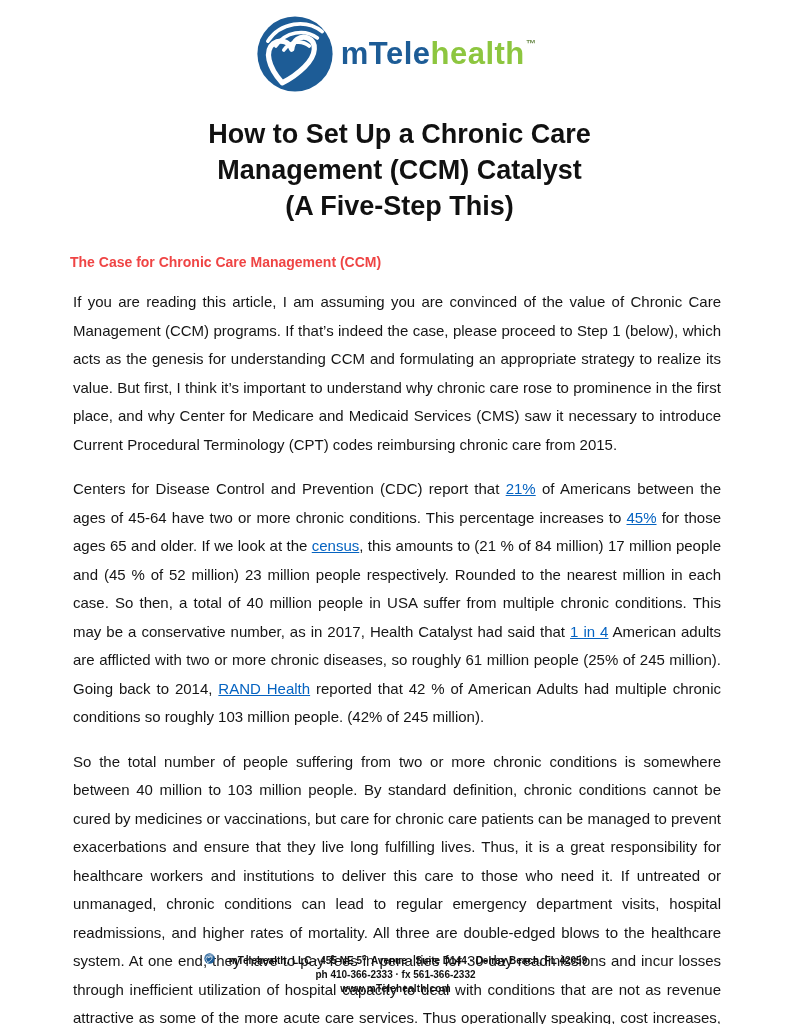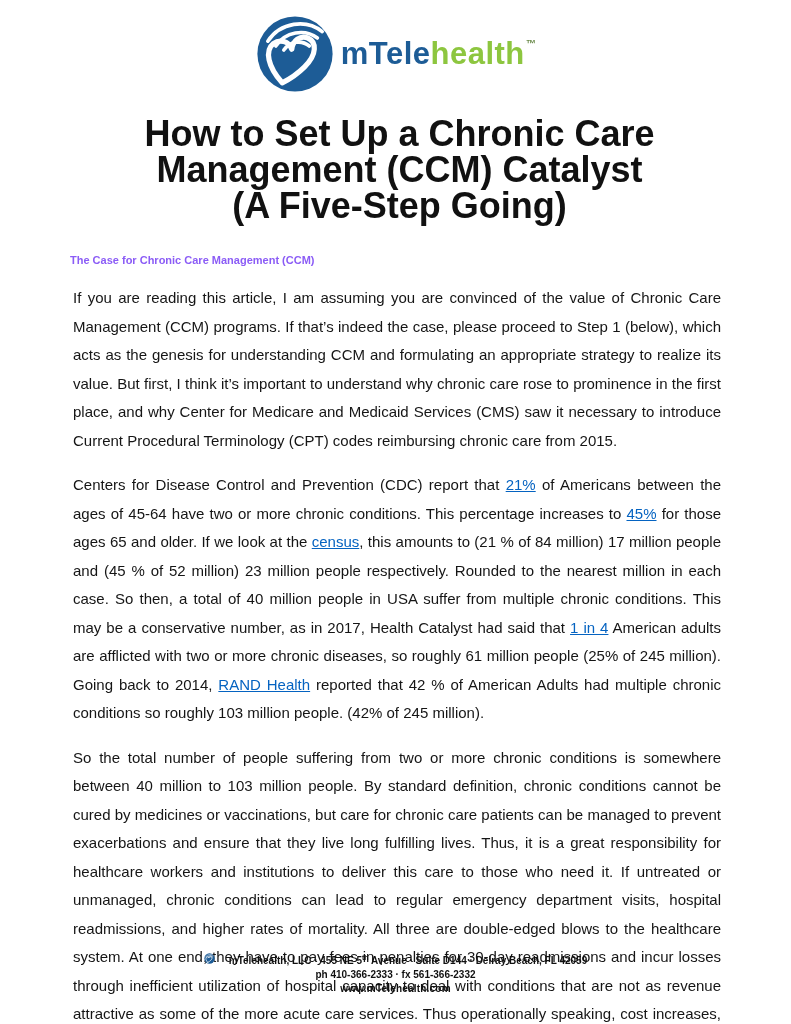--- a/index.html
+++ b/index.html
@@ -26,26 +26,26 @@
   }
   .logo-icon{width:80px;height:80px;flex:0 0 auto;}
   .logo-text{margin-left:6px;font-size:31px;font-weight:bold;letter-spacing:0.5px;}
   .logo-m{color:var(--logo-blue);}
   .logo-h{color:var(--logo-green);}
   .logo-tm{font-size:10px;color:#6a8a4a;vertical-align:top;position:relative;top:2px;margin-left:1px;font-weight:bold;}
   
   .title{
     margin:22px 0 0 8px;
     text-align:center;
-    font-size:36px;line-height:36px;font-weight:bold;color:#111;
+    font-size:27px;line-height:36px;font-weight:bold;color:#111;
   }
   
   .section-heading{
     margin:30px 70px 0 70px;
-    font-size:11px;font-weight:bold;color:#8b5cf6;
+    font-size:14px;font-weight:bold;color:#ef4444;
   }
   
   .body-copy{
     margin:18px 70px 0 70px;
     font-size:15px;line-height:28.5px;
     text-align:justify;
   }
   .body-para{margin:0 0 16px 3px;}
   .doc-link{
     color:var(--link-blue);
@@ -80,21 +80,21 @@
         </symbol>
       </defs>
       <use href="#mtl-icon"></use>
     </svg>
     <div class="logo-text"><span class="logo-m">mTele</span><span class="logo-h">health</span><span class="logo-tm">™</span></div>
   </header>
 
   <h1 class="title">
       <div>How to Set Up a Chronic Care</div>
       <div>Management (CCM) Catalyst</div>
-      <div>(A Five-Step Going)</div>
+      <div>(A Five-Step This)</div>
     </h1>
 
   <h2 class="section-heading">The Case for Chronic Care Management (CCM)</h2>
 
   <main class="body-copy">
       <p class="body-para"><span>If you are reading this article, I am assuming you are convinced of the value of Chronic Care Management (CCM) programs. If that’s indeed the case, please proceed to Step 1 (below), which acts as the genesis for understanding CCM and formulating an appropriate strategy to realize its value. But first, I think it’s important to understand why chronic care rose to prominence in the first place, and why Center for Medicare and Medicaid Services (CMS) saw it necessary to introduce Current Procedural Terminology (CPT) codes reimbursing chronic care from 2015.</span></p>
       <p class="body-para"><span>Centers for Disease Control and Prevention (CDC) report that </span><a href="#" class="doc-link">21%</a><span> of Americans between the ages of 45-64 have two or more chronic conditions. This percentage increases to </span><a href="#" class="doc-link">45%</a><span> for those ages 65 and older. If we look at the </span><a href="#" class="doc-link">census</a><span>, this amounts to (21 % of 84 million) 17 million people and (45 % of 52 million) 23 million people respectively. Rounded to the nearest million in each case. So then, a total of 40 million people in USA suffer from multiple chronic conditions. This may be a conservative number, as in 2017, Health Catalyst had said that </span><a href="#" class="doc-link">1 in 4</a><span> American adults are afflicted with two or more chronic diseases, so roughly 61 million people (25% of 245 million). Going back to 2014, </span><a href="#" class="doc-link">RAND Health</a><span> reported that 42 % of American Adults had multiple chronic conditions so roughly 103 million people.  (42% of 245 million).</span></p>
       <p class="body-para"><span>So the total number of people suffering from two or more chronic conditions is somewhere between 40 million to 103 million people. By standard definition, chronic conditions cannot be cured by medicines or vaccinations, but care for chronic care patients can be managed to prevent exacerbations and ensure that they live long fulfilling lives. Thus, it is a great responsibility for healthcare workers and institutions to deliver this care to those who need it. If untreated or unmanaged, chronic conditions can lead to regular emergency department visits, hospital readmissions, and higher rates of mortality. All three are double-edged blows to the healthcare system. At one end, they have to pay fees in penalties for 30-day readmissions and incur losses through inefficient utilization of hospital capacity to deal with conditions that are not as revenue attractive as some of the more acute care services. Thus operationally speaking, cost increases, while revenue decreases. On the other end, the quality of healthcare system itself takes a hit, as patients do not find the type of care they hoped for that would deal with their chronic conditions, leading to high readmissions and mortality.</span></p>
     </main>
 

